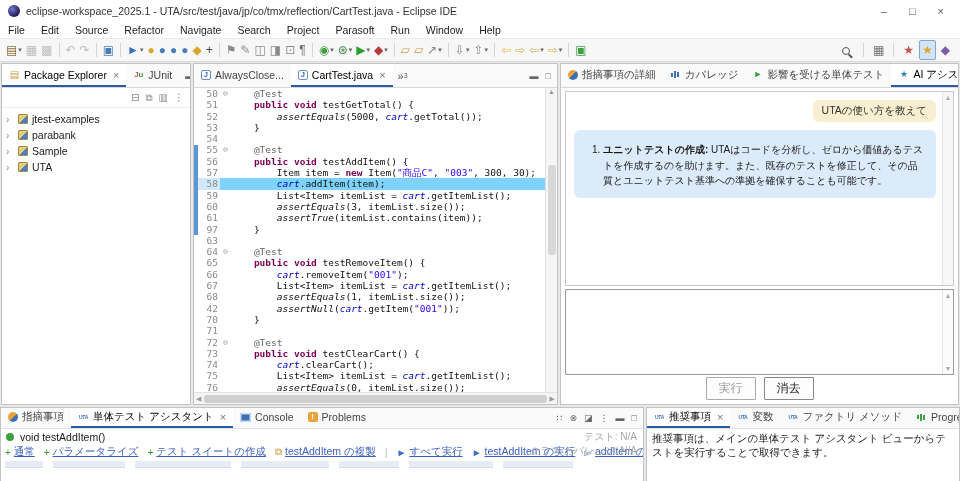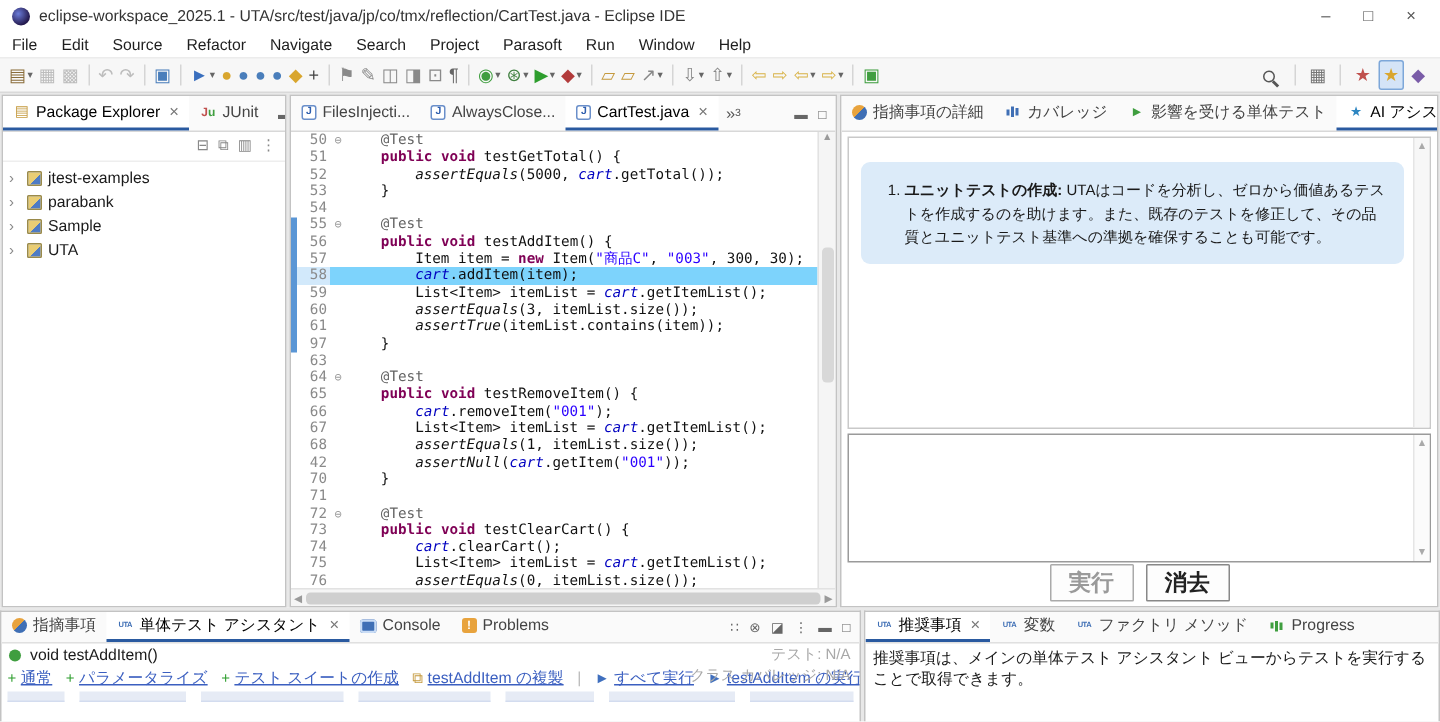--- a/index.html
+++ b/index.html
@@ -111,28 +111,28 @@
   .bubble-ai ol { margin:5px 0 0 20px; }
   .bubble-ai li { margin-bottom:1px; }
   .chat-sb { width:11px; flex:none; background:#f7f7f7; border-left:1px solid #e5e5e5;
     text-align:center; color:#aaa; font-size:7px; padding-top:2px; }
   .prompt-box { height:86px; margin:3px 4px 0 4px; border:1px solid #9a9a9a; background:#fff;
     display:flex; }
   .prompt-input { flex:1; border:none; outline:none; resize:none; font-family:inherit; font-size:10.5px; padding:4px; }
   .prompt-sb { width:11px; background:#fbfbfb; border-left:1px solid #e5e5e5; display:flex;
     flex-direction:column; justify-content:space-between; align-items:center; color:#aaa; font-size:7px; padding:2px 0; }
   .btnrow { height:26px; display:flex; align-items:center; justify-content:center; gap:8px; }
-  .btn { font-size:15px; padding:2px 12px; border:1px solid #aaa; background:#fdfdfd; border-radius:1px;font-weight:bold; }
+  .btn { font-size:12px; padding:2px 12px; border:1px solid #aaa; background:#fdfdfd; border-radius:1px; }
   .btn.disabled { color:#9a9a9a; }
   .btn.enabled { color:#222; border-color:#888; }
 
   
   .bottom { height:76px; display:flex; gap:2px; background:#e8e8e8; padding-top:2px; }
   .b-panel { background:#fff; border:1px solid #c3c3c3; border-bottom:none; display:flex; flex-direction:column; overflow:hidden; }
-  .b-left { width:574px; flex:none; }
+  .b-left { width:644px; flex:none; }
   .b-right { flex:1; min-width:0; }
   .b-tabrow { height:21px; display:flex; align-items:stretch; background:#fafafa; border-bottom:1px solid #e0e0e0; font-size:10.5px; flex:none; }
   .b-content { position:relative; flex:1; padding:1px 4px; overflow:hidden; }
   .b-row { display:flex; align-items:center; gap:5px; height:14px; font-size:10.5px; color:#1a1a1a; }
   .links-row { display:flex; align-items:center; gap:9px; height:16px; font-size:10.5px; white-space:nowrap; }
   .action { display:inline-flex; align-items:center; gap:3px; }
   .action .lg { font-size:10px; }
   .action u { color:#3b5fc0; }
   .link-sep { color:#bbb; }
   .stats { position:absolute; right:6px; top:1px; text-align:right; color:#a8a8a8; font-size:10px; line-height:14px; }
@@ -354,24 +354,20 @@
           <div class="tree-row">
             <span class="tree-chev">›</span>
             <span class="ic ic-project"></span>
             <span class="tree-label">UTA</span>
           </div>
         </div>
     </div>
 
     <div class="panel p-center">
       <div class="tabrow" id="ed-tabs">
-          <div class="tab">
-            <span class="ic ic-java">J</span>
-            <span class="tab-label">FilesInjecti...</span>
-          </div>
           <div class="tab">
             <span class="ic ic-java">J</span>
             <span class="tab-label">AlwaysClose...</span>
           </div>
           <div class="tab active">
             <span class="ic ic-java">J</span>
             <span class="tab-label">CartTest.java</span>
             <span class="tab-close">×</span>
           </div>
           <span class="tab-overflow">»<sub>3</sub></span>
@@ -441,20 +437,21 @@
             <span class="ic ic-affected">►</span>
             <span class="tab-label">影響を受ける単体テスト</span>
           </div>
           <div class="tab active">
             <span class="ic ic-ai">★</span>
             <span class="tab-label">AI アシスタント</span>
           </div>
         </div>
       <div class="chat">
         <div class="chat-inner">
+          <div class="bubble-user">UTAの使い方を教えて</div>
           <div class="bubble-ai">
             <ol id="ai-list">
                 <li><b>ユニットテストの作成:</b> UTAはコードを分析し、ゼロから価値あるテストを作成するのを助けます。また、既存のテストを修正して、その品質とユニットテスト基準への準拠を確保することも可能です。</li>
               </ol>
           </div>
         </div>
         <div class="chat-sb">▲</div>
       </div>
       <div class="prompt-box">
         <textarea class="prompt-input" value="" style=""></textarea>

